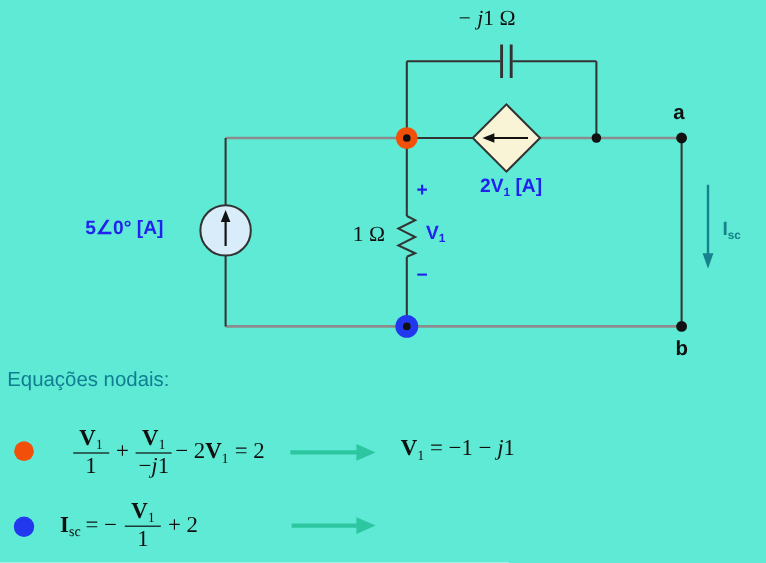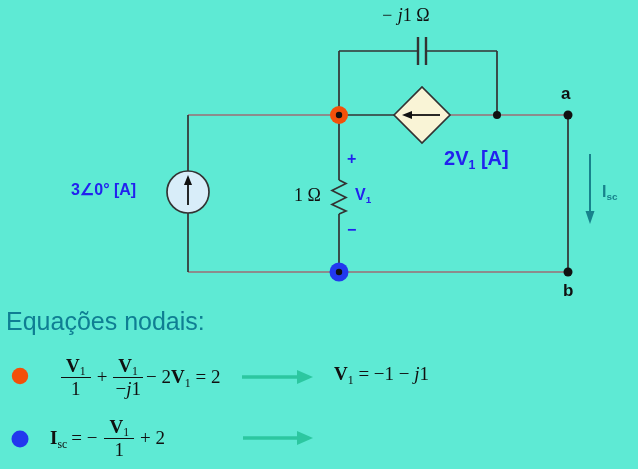--- a/index.html
+++ b/index.html
@@ -3,21 +3,21 @@
 <meta charset="utf-8">
 <style>
   html,body{margin:0;padding:0;background:#fff;}
   .canvas{position:relative;width:638px;height:469px;background:#5eead4;
           font-family:"Liberation Sans",sans-serif;overflow:hidden;}
   svg.schematic{position:absolute;left:0;top:0;}
   .lbl{position:absolute;white-space:nowrap;color:#101010;}
   .serif{font-family:"Liberation Serif",serif;}
   .blue{color:#2222EE;font-weight:bold;}
   .tealtxt{color:#17828C;font-weight:bold;}
-  .title{color:#0F7E93;font-size:25px;}
+  .title{color:#0F7E93;font-size:17px;}
   .it{font-style:italic;}
   .sub{font-size:0.62em;position:relative;top:0.32em;}
   .eq{position:absolute;display:flex;align-items:center;
       font-family:"Liberation Serif",serif;font-size:19px;color:#101010;}
   .eq b, .res b{font-weight:bold;}
   .frac{display:inline-flex;flex-direction:column;align-items:center;line-height:1.15;margin:0 3px;}
   .frac .num{border-bottom:1.5px solid #101010;padding:0 5px;}
   .frac .den{padding:0 2px;}
   .res{position:absolute;font-family:Liberation Serif, serif;font-size:19px;color:#101010;white-space:nowrap;}
   .result-box{border:1.6px solid #4BCFB6;padding:2px 9px 4px 9px;}
@@ -60,29 +60,29 @@
     <polygon points="313,377 297,370 297,384" fill="#2CC7A0"></polygon>
     <line x1="243" y1="438" x2="299" y2="438" stroke="#2CC7A0" stroke-width="3.6"></line>
     <polygon points="313,438 297,431 297,445" fill="#2CC7A0"></polygon>
 
     <circle cx="20" cy="376" r="8.2" fill="#F2500A"></circle>
     <circle cx="20" cy="439" r="8.5" fill="#2238EE"></circle>
   </svg>
 
   <div class="lbl serif" style="left:381px;top:5px;font-size:18px;"><span class="it">− j</span><span>1 Ω</span></div>
 
-  <div class="lbl blue" style="left:71px;top:180px;font-size:16px;">3∠0° [A]</div>
+  <div class="lbl blue" style="left:71px;top:180px;font-size:16px;">5∠0° [A]</div>
 
   <div class="lbl serif" style="left:294px;top:185px;font-size:18px;">1 Ω</div>
 
   <div class="lbl blue" style="left:347px;top:150px;font-size:16px;">+</div>
   <div class="lbl blue" style="left:355px;top:186px;font-size:16px;"><span>V</span><span class="sub">1</span></div>
   <div class="lbl blue" style="left:347px;top:221px;font-size:16px;">−</div>
 
-  <div class="lbl blue" style="left:400px;top:147px;font-size:20px;margin-left:44px;"><span>2</span><span>V</span><span class="sub">1</span><span> [A]</span></div>
+  <div class="lbl blue" style="left:400px;top:147px;font-size:16px;"><span>2</span><span>V</span><span class="sub">1</span><span> [A]</span></div>
 
   <div class="lbl" style="left:561px;top:84px;font-size:17px;font-weight:bold;">a</div>
   <div class="lbl" style="left:563px;top:281px;font-size:17px;font-weight:bold;">b</div>
 
   <div class="lbl tealtxt" style="left:602px;top:183px;font-size:16px;"><span>I</span><span class="sub">sc</span></div>
 
   <div class="lbl title" style="left:6px;top:307px;">Equações nodais:</div>
 
   <div class="eq" style="left:58px;top:348px;height:58px;">
     <span class="frac">

